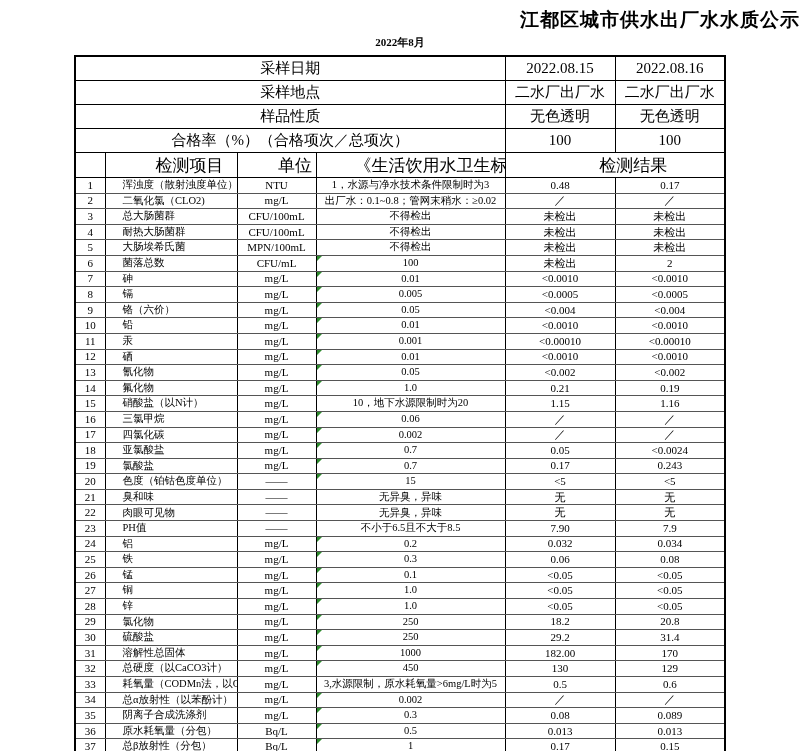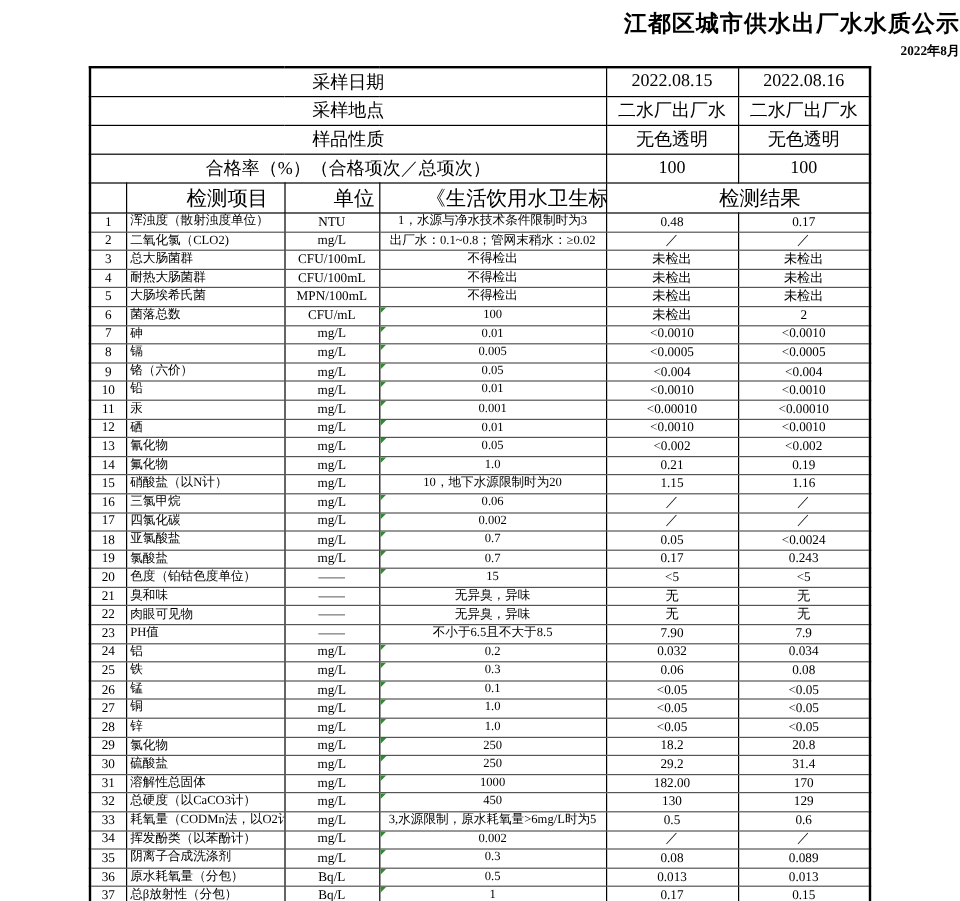--- a/index.html
+++ b/index.html
@@ -1,28 +1,28 @@
 <!DOCTYPE html>
 <html style="--marker-green: #2e8b2e;"><head>
 <meta charset="utf-8">
 <style>
   html,body{margin:0;padding:0;background:#fff;}
   body{width:800px;height:751px;font-family:"Liberation Sans",sans-serif;color:#000;overflow:hidden;}
   .page-title{margin:7px 0 2px;text-align:right;font-size:19px;font-weight:bold;letter-spacing:1px;}
-  .page-subtitle{margin:0 0 5px;text-align:right;font-size:11px;font-weight:bold;font-family:"Liberation Serif",serif;}
+  .page-subtitle{margin:0 0 5px;text-align:center;font-size:11px;font-weight:bold;font-family:"Liberation Serif",serif;}
   table.wq{width:650px;margin:0 auto;border-collapse:collapse;table-layout:fixed;
            font-family:"Liberation Serif",serif;border:2px solid #000;}
   table.wq td{border:1px solid #000;padding:0 1px;text-align:center;vertical-align:middle;
               overflow:hidden;white-space:nowrap;}
   tr.info td{height:23px;font-size:15px;}
   tr.head td{height:24px;font-size:17px;padding-left:38px;}
   #data-body td{height:14.6px;font-size:11px;line-height:1;border-top-color:#555;border-bottom-color:#555;}
   #data-body tr:last-child td{border-bottom-color:#000;}
   #data-body tr:first-child td{border-top-color:#000;}
-  #data-body td.l{text-align:left;padding-left:3px;font-size:10.5px;}
+  #data-body td.l{text-align:left;padding-left:17px;font-size:10.5px;}
   #data-body td.std{font-size:10.5px;}
   td.std{position:relative;}
   td.std.marker::before{content:"";position:absolute;top:0;left:0;width:0;height:0;
       border-top:5px solid var(--marker-green,#2e8b2e);border-right:5px solid transparent;}
 </style>
 </head>
 <body>
 
 <div>
   <h1 class="page-title">江都区城市供水出厂水水质公示</h1>
@@ -326,21 +326,21 @@
         <tr>
     <td>33</td>
     <td class="l">耗氧量（CODMn法，以O2计）</td>
     <td>mg/L</td>
     <td class="std">3,水源限制，原水耗氧量&gt;6mg/L时为5</td>
     <td>0.5</td>
     <td>0.6</td>
   </tr>
         <tr>
     <td>34</td>
-    <td class="l">挥发酚类（以苯酚计）</td>
+    <td class="l">总α放射性（以苯酚计）</td>
     <td>mg/L</td>
     <td class="std marker">0.002</td>
     <td>／</td>
     <td>／</td>
   </tr>
         <tr>
     <td>35</td>
     <td class="l">阴离子合成洗涤剂</td>
     <td>mg/L</td>
     <td class="std marker">0.3</td>

